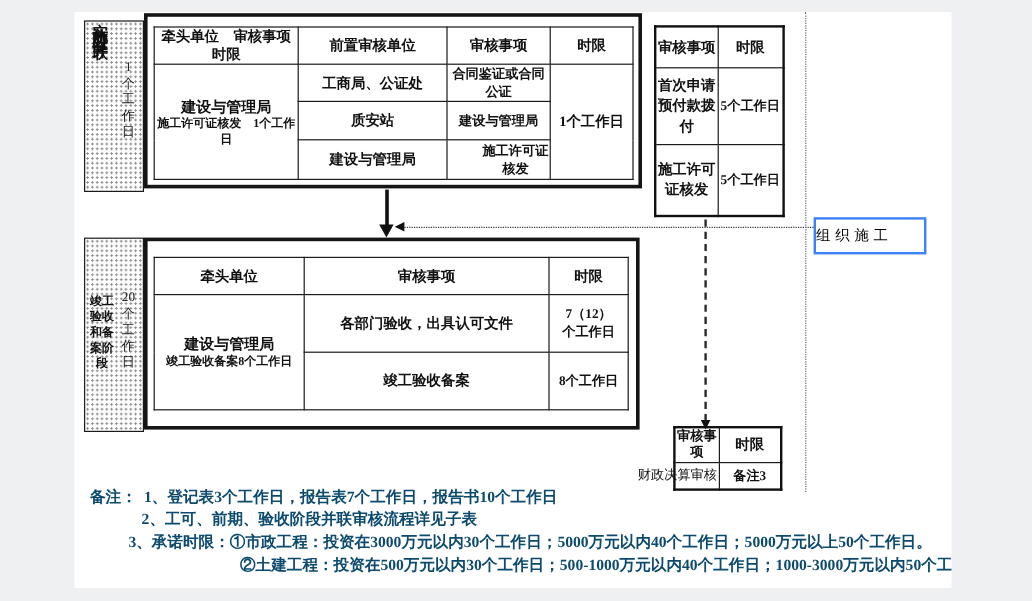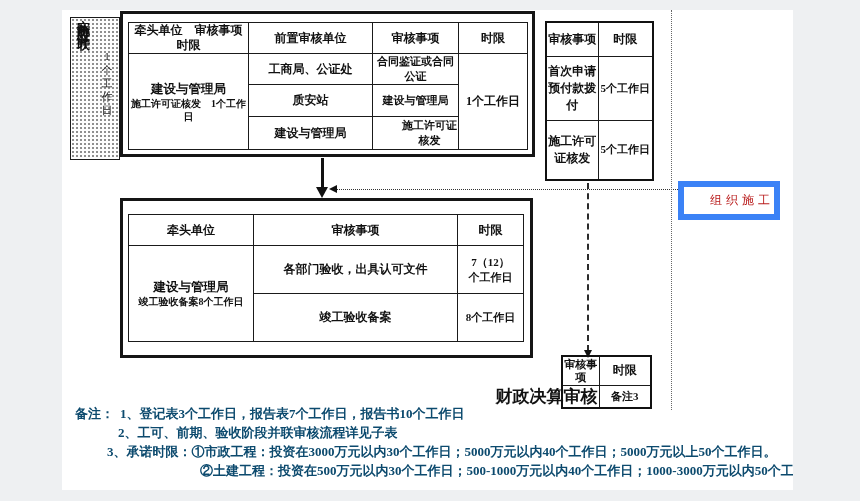--- a/index.html
+++ b/index.html
@@ -30,26 +30,26 @@
   .vline{position:absolute;background:#111;}
   .hdot{position:absolute;border-top:1.5px dotted #333;}
   .vdash{position:absolute;border-left:2px dashed #2a2a2a;}
   .vdot{position:absolute;border-left:1.5px dotted #666;}
   .head-down-big{position:absolute;width:0;height:0;border-left:6px solid transparent;
     border-right:6px solid transparent;border-top:11px solid #111;}
   .head-down-sm{position:absolute;width:0;height:0;border-left:4px solid transparent;
     border-right:4px solid transparent;border-top:8px solid #111;}
   .head-left{position:absolute;width:0;height:0;border-top:4px solid transparent;
     border-bottom:4px solid transparent;border-right:8px solid #111;}
-  .simple-box{position:absolute;border:6px solid #3b82f6;background:#fff;
-    display:flex;align-items:center;justify-content:flex-end;
-    font-size:12px;color:#b91c1c;letter-spacing:4px;}
+  .simple-box{position:absolute;border:2px solid #3b82f6;background:#fff;
+    display:flex;align-items:center;justify-content:flex-start;
+    font-size:12px;color:#000000;letter-spacing:4px;}
   
   .ovl{position:absolute;right:1px;top:50%;transform:translateY(-50%);
-    white-space:nowrap;font-size:17px;font-weight:bold;color:#111;}
+    white-space:nowrap;font-size:11px;font-weight:normal;color:#111;}
   .note{position:absolute;font-size:13px;color:#0c4a6e;white-space:nowrap;font-weight:bold;}
 </style>
 </head>
 <body>
 
 <div class="canvas">
   <div class="page">
 
     <div class="label-box" style="left:8px;top:7px;width:48px;height:141px;">
       <div class="vlabel" style="left:3px;top:-9px;height:165px;">实施阶段（并联）</div>
@@ -121,20 +121,24 @@
     <div class="head-down-big" style="left:254px;top:177px;"></div>
 
     <div class="hdot" style="left:275px;top:179px;width:341px;"></div>
     <div class="head-left" style="left:267px;top:175px;"></div>
 
     <div class="vdash" style="left:525px;top:173px;height:168px;"></div>
     <div class="head-down-sm" style="left:522px;top:340px;"></div>
 
     <div class="vdot" style="left:609px;top:0px;height:400px;"></div>
 
+    <div class="label-box" style="left:8px;top:188px;width:48px;height:160px;">
+      <div class="vwrap" style="left:2px;top:46px;width:24px;font-size:10px;line-height:13px;">竣工验收和备案阶段</div>
+      <div class="vdur" style="left:28px;top:43px;width:16px;">20个工作日</div>
+    </div>
 
     <div class="stage-box" style="left:58px;top:188px;width:407px;height:154px;"></div>
     <table class="t-main" style="position:absolute;left:66px;top:204px;width:395px;">
       <colgroup>
           <col style="width:125px">
           <col style="width:204px">
           <col style="width:66px">
         </colgroup>
       <tbody>
           <tr style="height:31px;">

